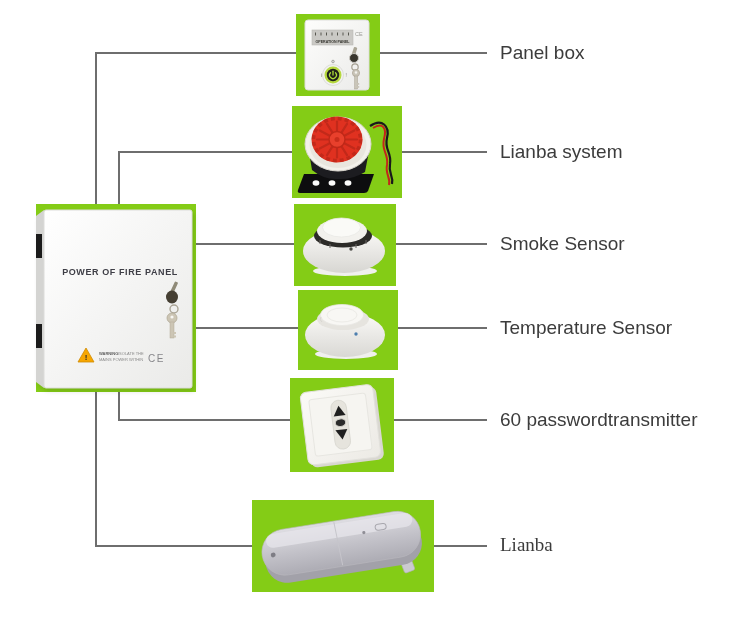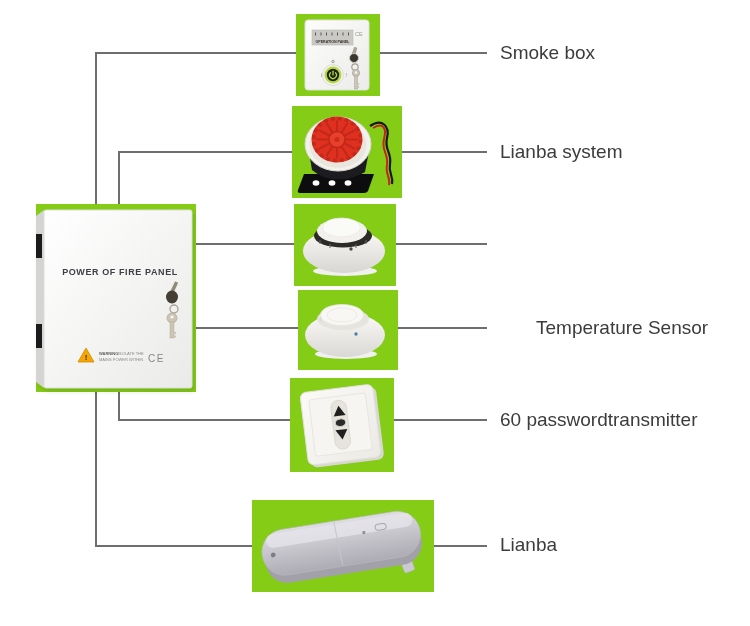--- a/index.html
+++ b/index.html
@@ -27,23 +27,23 @@
   #dev-lianba       { left:252px; top:500px; width:182px; height:92px;  }
   #dev-fire-panel svg { filter:drop-shadow(2px 3px 2px rgba(0,0,0,0.12)); }
 
   .label {
     position:absolute; left:500px; height:24px; line-height:24px;
     font-size:19px; color:#3c3c3c; white-space:nowrap;
   }
   #lbl-0 { top:41px; }
   #lbl-1 { top:140px; }
   #lbl-2 { top:232px; }
-  #lbl-3 { top:316px;margin-left:36px; }
+  #lbl-3 { top:316px; }
   #lbl-4 { top:408px; }
-  #lbl-5 { top:533px; }
+  #lbl-5 { top:533px;font-family:Liberation Serif, serif; }
 </style>
 </head>
 <body>
 
 <div class="canvas">
 
   <div class="vline" id="v1"></div>
   <div class="vline" id="v2"></div>
   <div class="hline" id="h1"></div>
   <div class="hline" id="h2"></div>
@@ -252,19 +252,20 @@
         <rect x="10" y="20" width="160" height="46" rx="23" fill="url(#gLb)" stroke="#b9b8bf" stroke-width="0.6"></rect>
         <rect x="16" y="23" width="148" height="14" rx="7" fill="#e8e7ec" opacity="0.7"></rect>
         <path d="M86,21 L88,65" stroke="#c6c5cb" stroke-width="1" fill="none"></path>
         <rect x="126" y="30" width="11" height="6" rx="3" fill="none" stroke="#a8a7ae" stroke-width="1"></rect>
         <circle cx="114" cy="36" r="1.6" fill="#8f8e96"></circle>
         <circle cx="21" cy="44" r="2.4" fill="#7e7d85"></circle>
       </g>
     </svg>
   </div>
 
-  <div class="label" id="lbl-0">Smoke box</div>
+  <div class="label" id="lbl-0">Panel box</div>
   <div class="label" id="lbl-1">Lianba system</div>
+  <div class="label" id="lbl-2">Smoke Sensor</div>
   <div class="label" id="lbl-3">Temperature Sensor</div>
   <div class="label" id="lbl-4">60 passwordtransmitter</div>
   <div class="label" id="lbl-5">Lianba</div>
 
 </div>
 
 </body></html>

